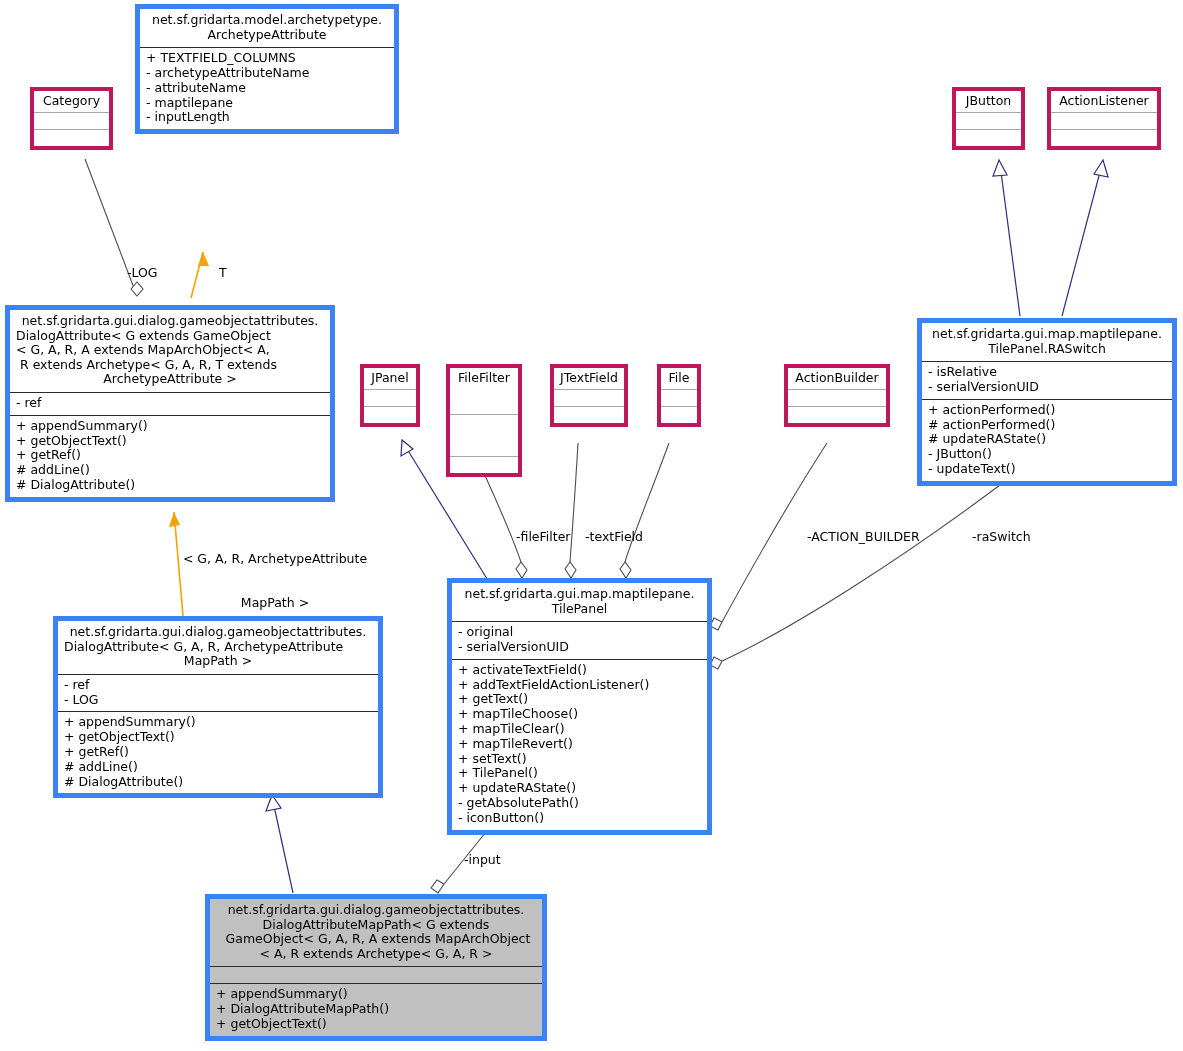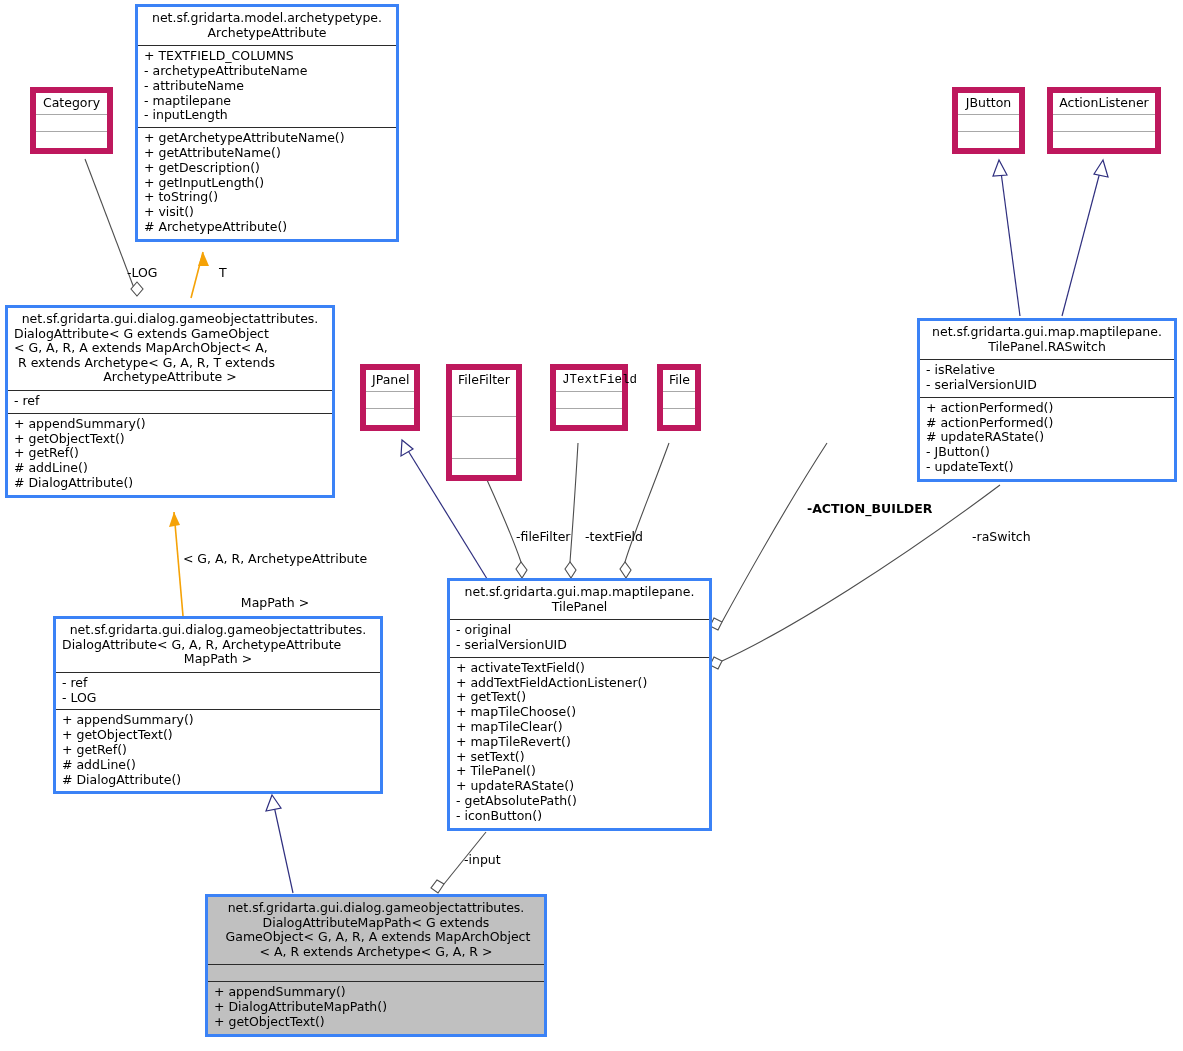--- a/index.html
+++ b/index.html
@@ -12,27 +12,27 @@
     width: 1183px;
     height: 1051px;
     background: #ffffff;
     font-family: "DejaVu Sans", "Liberation Sans", sans-serif;
     overflow: hidden;
   }
   .uml-box {
     position: absolute;
     box-sizing: border-box;
     background: #ffffff;
-    border: 3px solid #3b82f6;
+    border: 5px solid #3b82f6;
     display: flex;
     flex-direction: column;
     z-index: 5;
   }
   .uml-box.light {
-    border: 6px solid #be185d;
+    border: 4px solid #be185d;
   }
   .uml-box.filled {
     background: #c0c0c0;
   }
   .sec {
     box-sizing: border-box;
     padding: 3px 6px 4px 6px;
   }
   .sec + .sec {
     border-top: 1px solid #2b2b2b;
@@ -134,29 +134,20 @@
       <span class="tline">net.sf.gridarta.model.archetypetype.</span>
       <span class="tline">ArchetypeAttribute</span>
     </div>
     <div class="sec attr-sec">
       <span class="row">+ TEXTFIELD_COLUMNS</span>
       <span class="row">- archetypeAttributeName</span>
       <span class="row">- attributeName</span>
       <span class="row">- maptilepane</span>
       <span class="row">- inputLength</span>
     </div>
-    <div class="sec op-sec">
-      <span class="row">+ getArchetypeAttributeName()</span>
-      <span class="row">+ getAttributeName()</span>
-      <span class="row">+ getDescription()</span>
-      <span class="row">+ getInputLength()</span>
-      <span class="row">+ toString()</span>
-      <span class="row">+ visit()</span>
-      <span class="row"># ArchetypeAttribute()</span>
-    </div>
   </div>
 
   <div class="uml-box light" style="left:30px; top:87px; width:83px;">
     <div class="sec title-sec" style="padding-top:3px;padding-bottom:3px;">
       <span class="tline">Category</span>
     </div>
     <div class="sec attr-sec empty-sec"></div>
     <div class="sec op-sec empty-sec"></div>
   </div>
 
@@ -240,35 +231,42 @@
 
   <div class="uml-box light" style="left:446px; top:364px; width:76px;gap:25px;">
     <div class="sec title-sec" style="padding-top:3px;padding-bottom:3px;">
       <span class="tline">FileFilter</span>
     </div>
     <div class="sec attr-sec empty-sec"></div>
     <div class="sec op-sec empty-sec"></div>
   </div>
 
   <div class="uml-box light" style="left:550px; top:364px; width:78px;">
-    <div class="sec title-sec" style="padding-top:3px;padding-bottom:3px;font-family:Liberation Mono, monospace;">
+    <div class="sec title-sec" style="padding-top:3px;padding-bottom:3px;">
       <span class="tline">JTextField</span>
     </div>
     <div class="sec attr-sec empty-sec"></div>
     <div class="sec op-sec empty-sec"></div>
   </div>
 
   <div class="uml-box light" style="left:657px; top:364px; width:44px;">
     <div class="sec title-sec" style="padding-top:3px;padding-bottom:3px;">
       <span class="tline">File</span>
     </div>
     <div class="sec attr-sec empty-sec"></div>
     <div class="sec op-sec empty-sec"></div>
   </div>
 
+  <div class="uml-box light" style="left:784px; top:364px; width:106px;">
+    <div class="sec title-sec" style="padding-top:3px;padding-bottom:3px;">
+      <span class="tline">ActionBuilder</span>
+    </div>
+    <div class="sec attr-sec empty-sec"></div>
+    <div class="sec op-sec empty-sec"></div>
+  </div>
 
   <div class="uml-box" style="left:447px; top:578px; width:265px;">
     <div class="sec title-sec">
       <span class="tline">net.sf.gridarta.gui.map.maptilepane.</span>
       <span class="tline">TilePanel</span>
     </div>
     <div class="sec attr-sec">
       <span class="row">- original</span>
       <span class="row">- serialVersionUID</span>
     </div>
@@ -312,19 +310,19 @@
   <div class="edge-label ctr" style="left:178px; top:523px; width:194px;">
     <span style="display:block;">&lt; G, A, R, ArchetypeAttribute</span>
     <span style="display:block;">MapPath &gt;</span>
   </div>
 
   <div class="edge-label" style="left:516px; top:530px;">-fileFilter</div>
 
   <div class="edge-label" style="left:585px; top:530px;">-textField</div>
 
 
-  <div class="edge-label" style="left:807px; top:502px;font-weight:bold;">-ACTION_BUILDER</div>
+  <div class="edge-label" style="left:807px; top:530px;">-ACTION_BUILDER</div>
 
   <div class="edge-label" style="left:972px; top:530px;">-raSwitch</div>
 
   <div class="edge-label" style="left:464px; top:853px;">-input</div>
 
 </div>
 
 </body></html>

